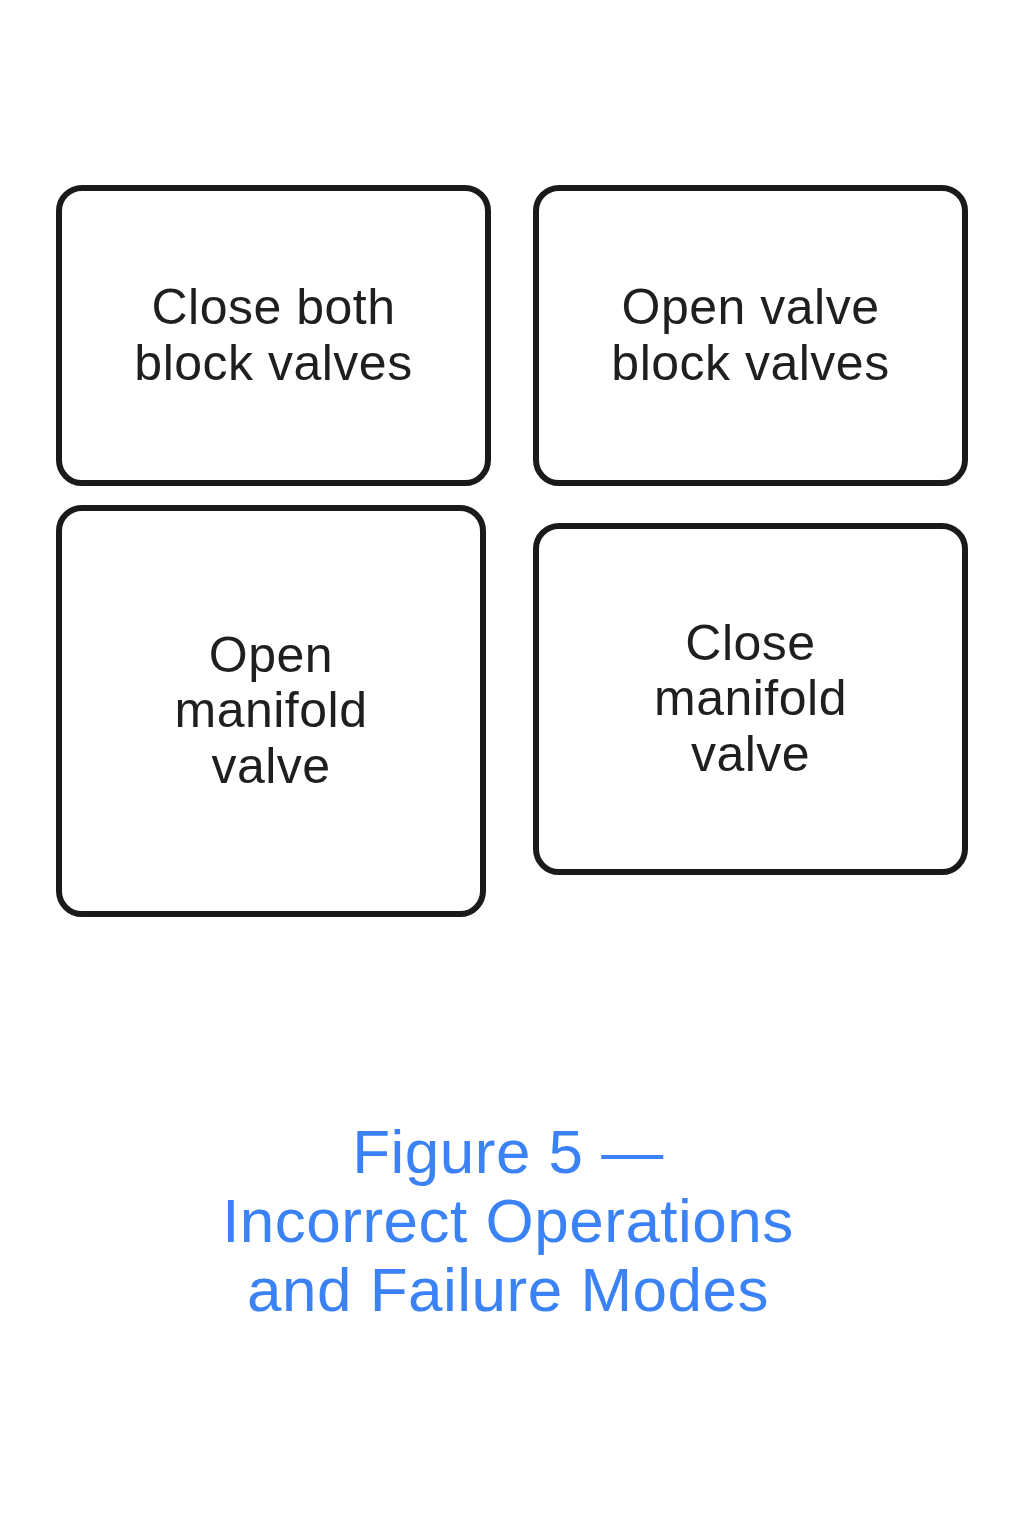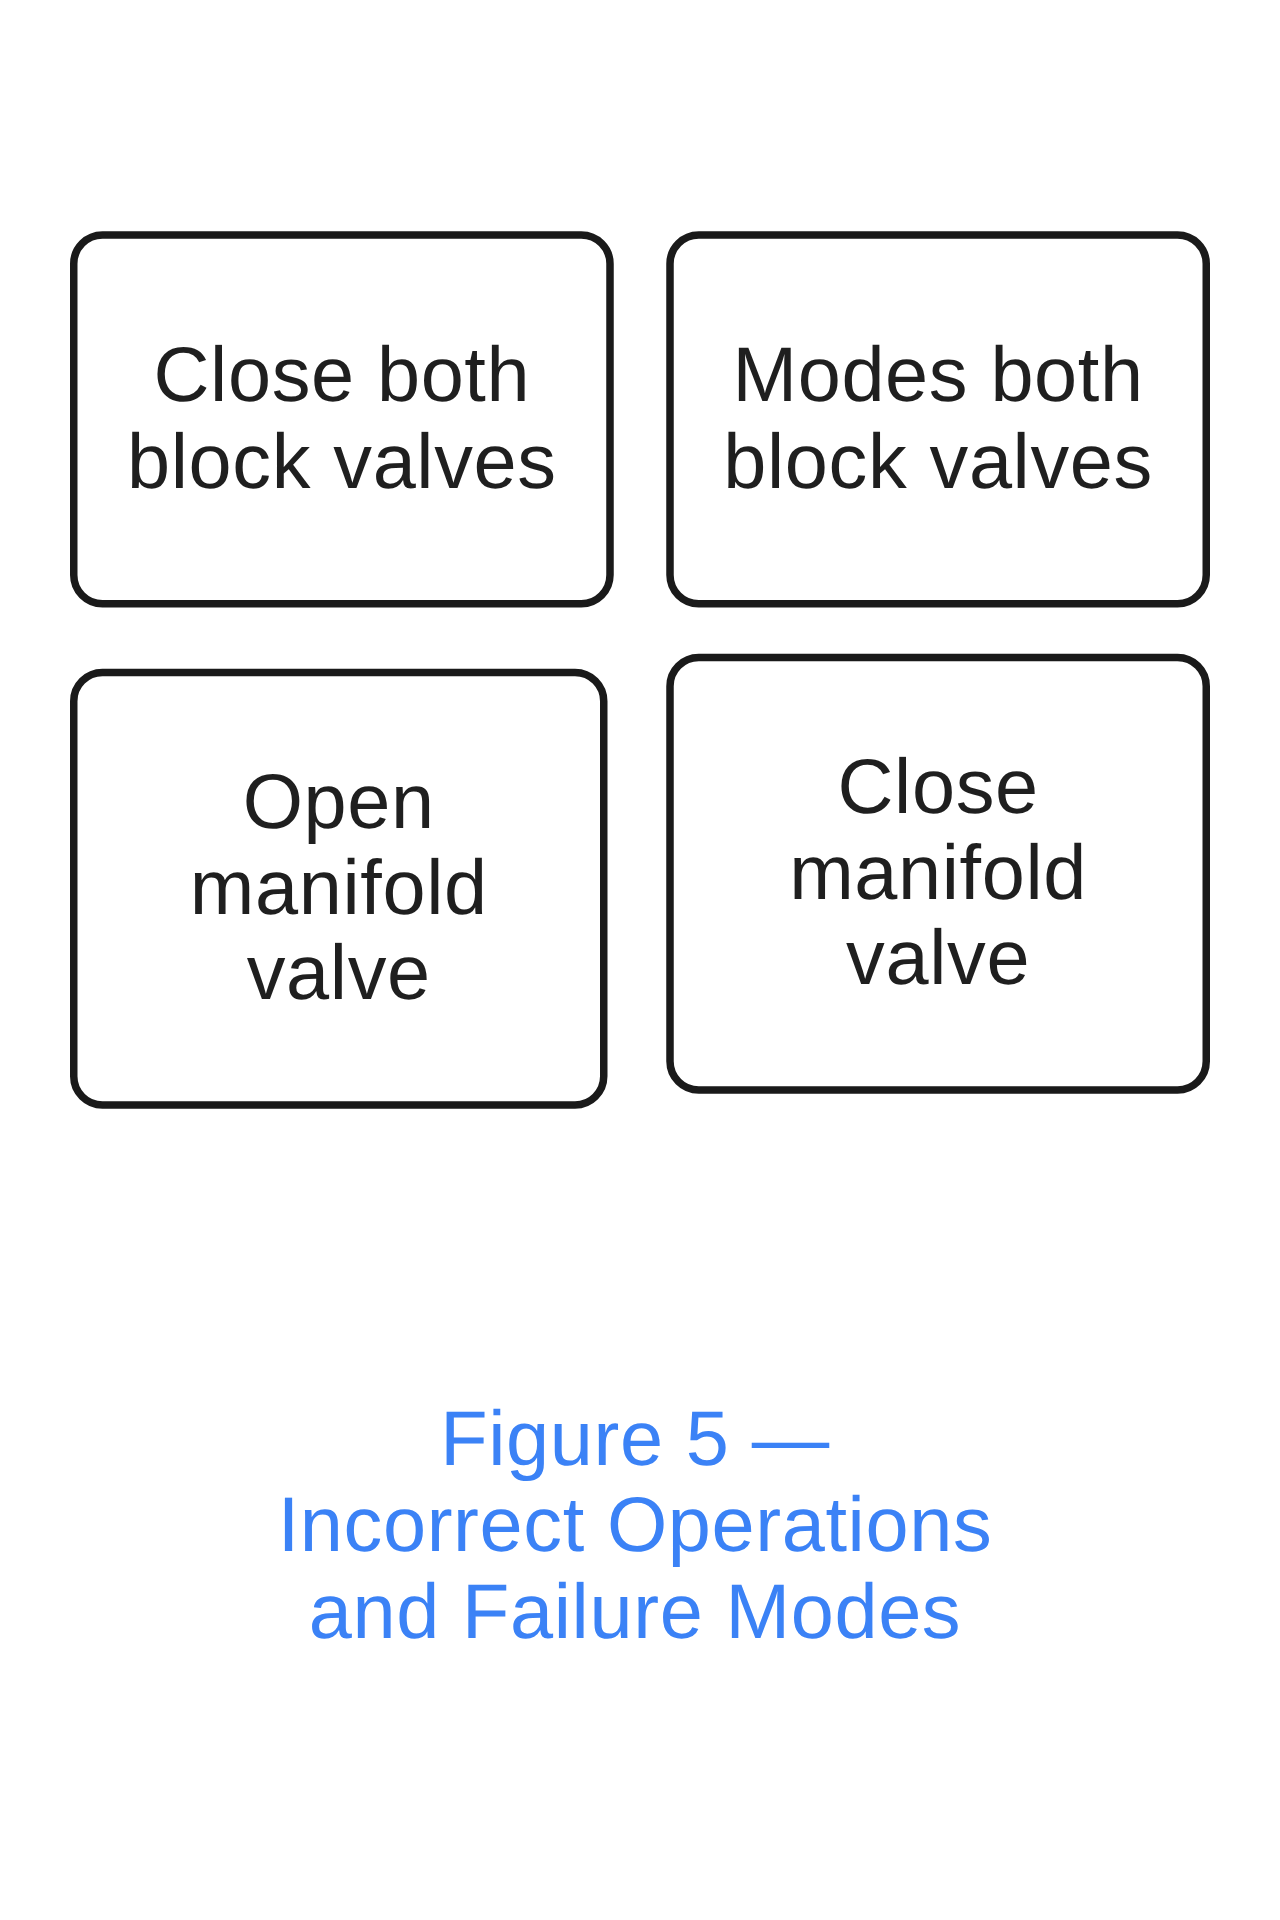--- a/index.html
+++ b/index.html
@@ -21,29 +21,29 @@
     box-sizing: border-box;
     border: 6px solid #1a1a1a;
     border-radius: 26px;
     background: #ffffff;
     display: flex;
     align-items: center;
     justify-content: center;
     text-align: center;
   }
   .flow-box .label {
-    font-size: 62px;
+    font-size: 50px;
     line-height: 1.11;
     white-space: pre-line;
     color: #1f1f1f;
     letter-spacing: 0.5px;
   }
   #box-close-both { left: 56px;  top: 185px; width: 435px; height: 301px; }
   #box-open-both  { left: 533px; top: 185px; width: 435px; height: 301px; }
-  #box-open-manifold  { left: 56px;  top: 535px; width: 430px; height: 352px; }
+  #box-open-manifold  { left: 56px;  top: 505px; width: 430px; height: 412px; }
   #box-close-manifold { left: 533px; top: 523px; width: 435px; height: 352px; }
   .caption {
     position: absolute;
     left: 0;
     top: 1118px;
     width: 1016px;
     text-align: center;
     font-size: 62px;
     line-height: 1.11;
     white-space: pre-line;
@@ -55,21 +55,21 @@
 <body>
 
 <div class="page">
 
   <div class="flow-box" id="box-close-both">
     <span class="label">Close both
 block valves</span>
   </div>
 
   <div class="flow-box" id="box-open-both">
-    <span class="label">Modes both
+    <span class="label">Open valve
 block valves</span>
   </div>
 
   <div class="flow-box" id="box-open-manifold">
     <span class="label">Open
 manifold
 valve</span>
   </div>
 
   <div class="flow-box" id="box-close-manifold">

